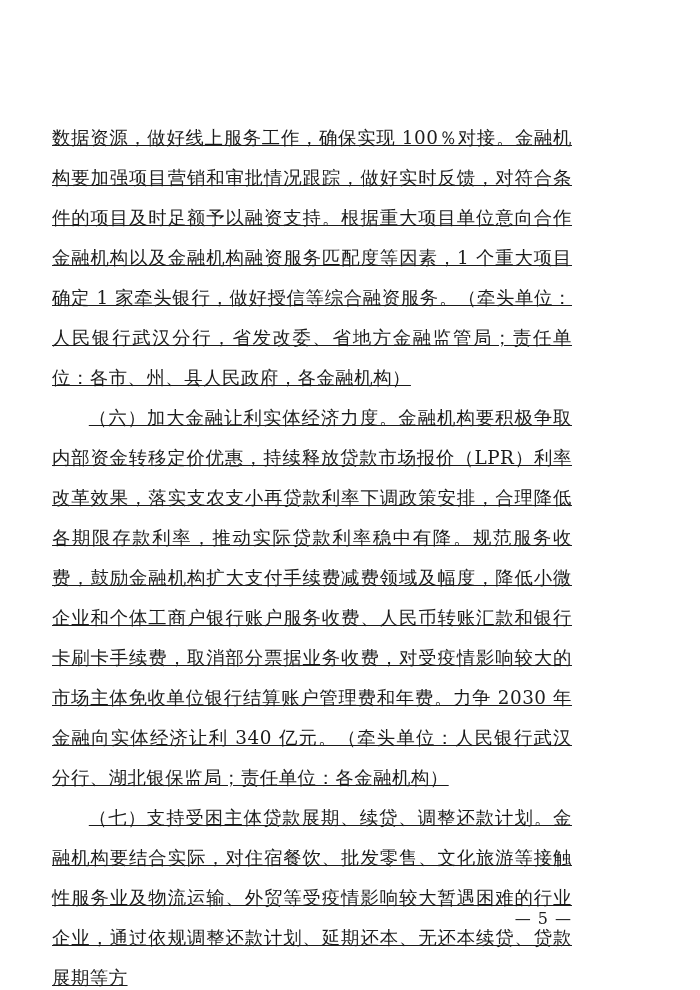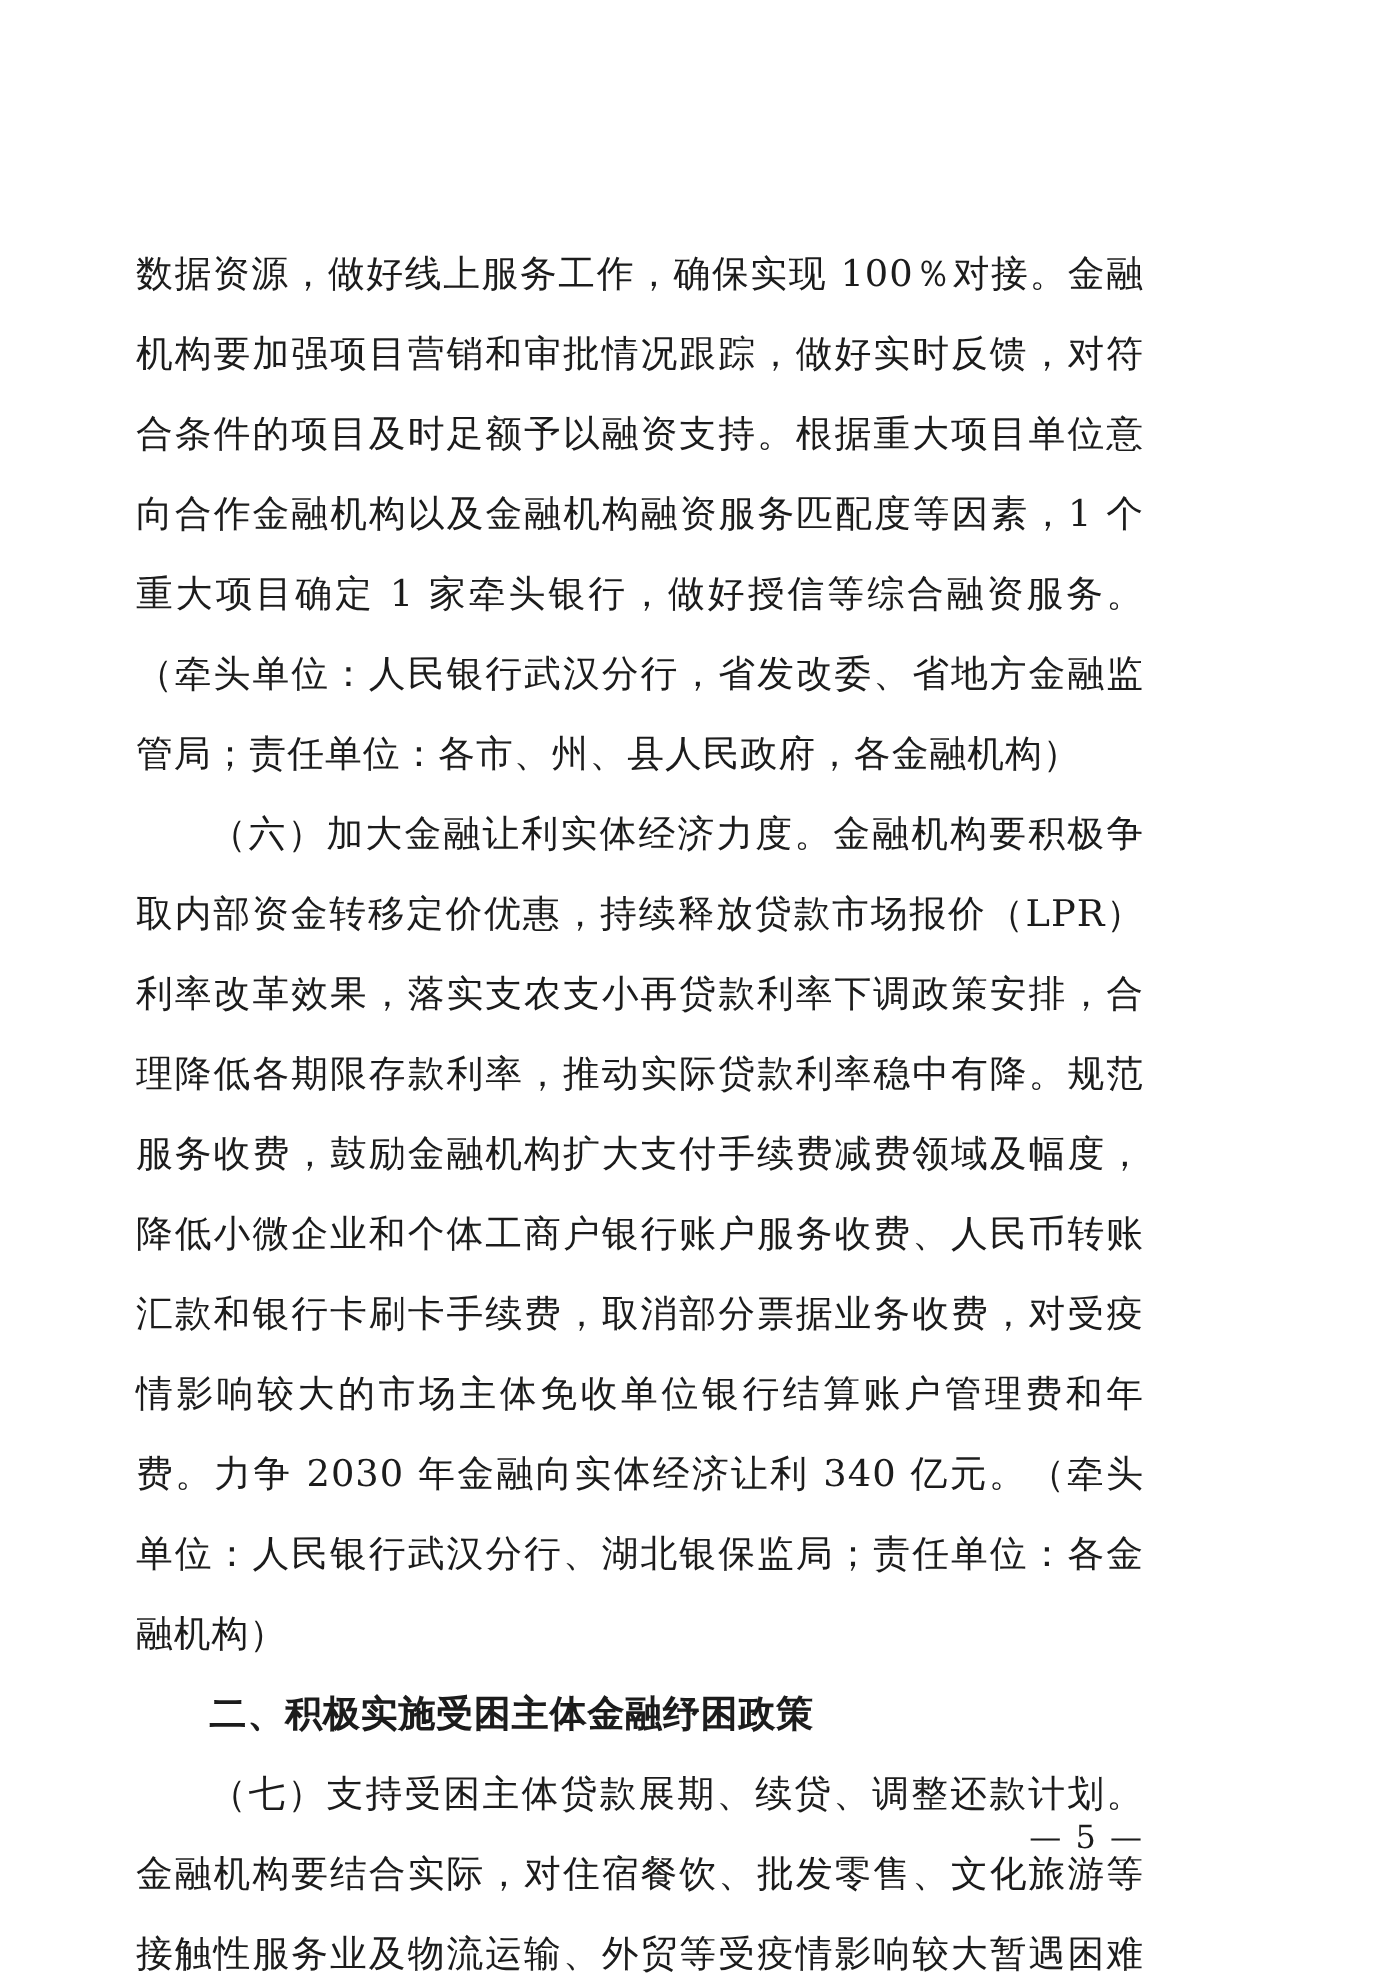--- a/index.html
+++ b/index.html
@@ -12,21 +12,22 @@
     background: #ffffff;
     font-family: "DejaVu Serif", "Liberation Serif", serif;
     color: #1a1a1a;
     overflow: hidden;
   }
   .page {
     position: relative;
     width: 660px;
     height: 990px;
     box-sizing: border-box;
-    padding: 118px 88px 0 68px;
+    padding: 118px 88px 0 52px;
+    text-decoration: underline;
   }
   .body-text {
     font-size: 18.4px;
     line-height: 40px;
     letter-spacing: 0.5px;
     text-align: justify;
     text-justify: inter-character;
     color: #1c1c1c;
   }
   p.para {
@@ -51,17 +52,16 @@
     letter-spacing: 1px;
   }
 </style>
 </head>
 <body>
 
 <div class="page">
   <div class="body-text">
     <p class="noindent para-block">数据资源，做好线上服务工作，确保实现 100％对接。金融机构要加强项目营销和审批情况跟踪，做好实时反馈，对符合条件的项目及时足额予以融资支持。根据重大项目单位意向合作金融机构以及金融机构融资服务匹配度等因素，1 个重大项目确定 1 家牵头银行，做好授信等综合融资服务。（牵头单位：人民银行武汉分行，省发改委、省地方金融监管局；责任单位：各市、州、县人民政府，各金融机构）</p>
     <p class="para">（六）加大金融让利实体经济力度。金融机构要积极争取内部资金转移定价优惠，持续释放贷款市场报价（LPR）利率改革效果，落实支农支小再贷款利率下调政策安排，合理降低各期限存款利率，推动实际贷款利率稳中有降。规范服务收费，鼓励金融机构扩大支付手续费减费领域及幅度，降低小微企业和个体工商户银行账户服务收费、人民币转账汇款和银行卡刷卡手续费，取消部分票据业务收费，对受疫情影响较大的市场主体免收单位银行结算账户管理费和年费。力争 2030 年金融向实体经济让利 340 亿元。（牵头单位：人民银行武汉分行、湖北银保监局；责任单位：各金融机构）</p>
-    <p class="heading">二、积极实施受困主体金融纾困政策</p>
     <p class="para">（七）支持受困主体贷款展期、续贷、调整还款计划。金融机构要结合实际，对住宿餐饮、批发零售、文化旅游等接触性服务业及物流运输、外贸等受疫情影响较大暂遇困难的行业企业，通过依规调整还款计划、延期还本、无还本续贷、贷款展期等方</p>
   </div>
   <div class="footer">— 5 —</div>
 </div>
 
 </body></html>

